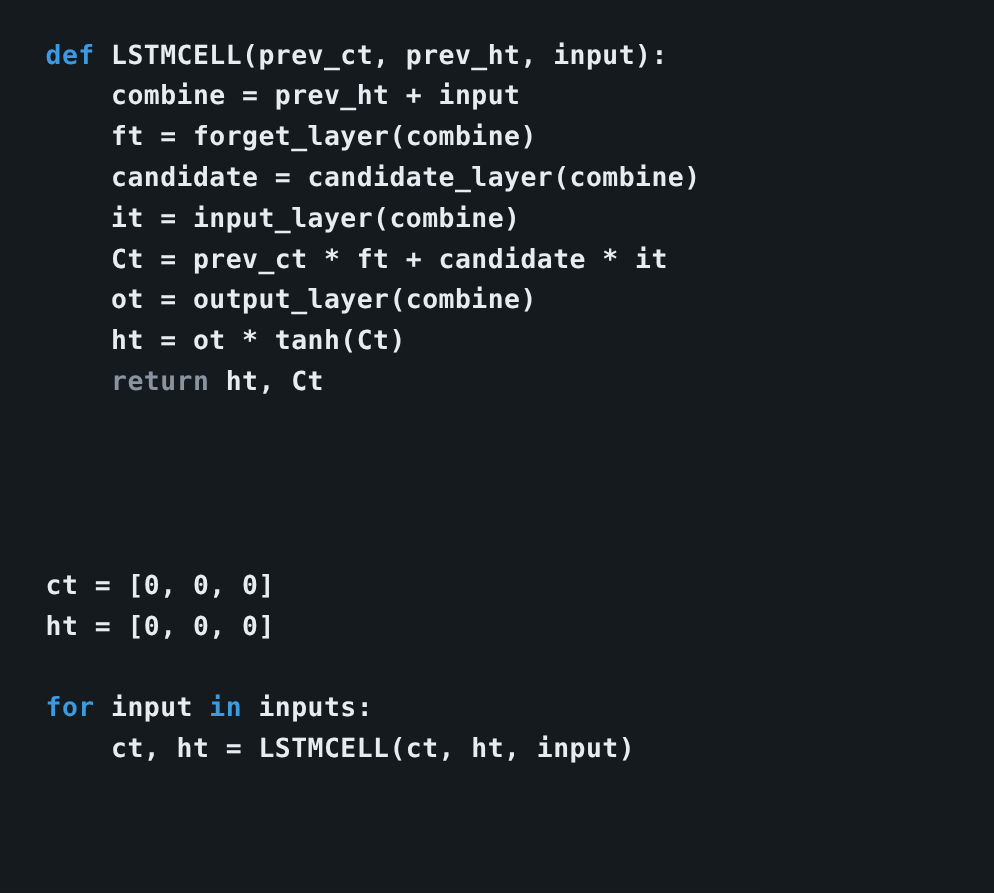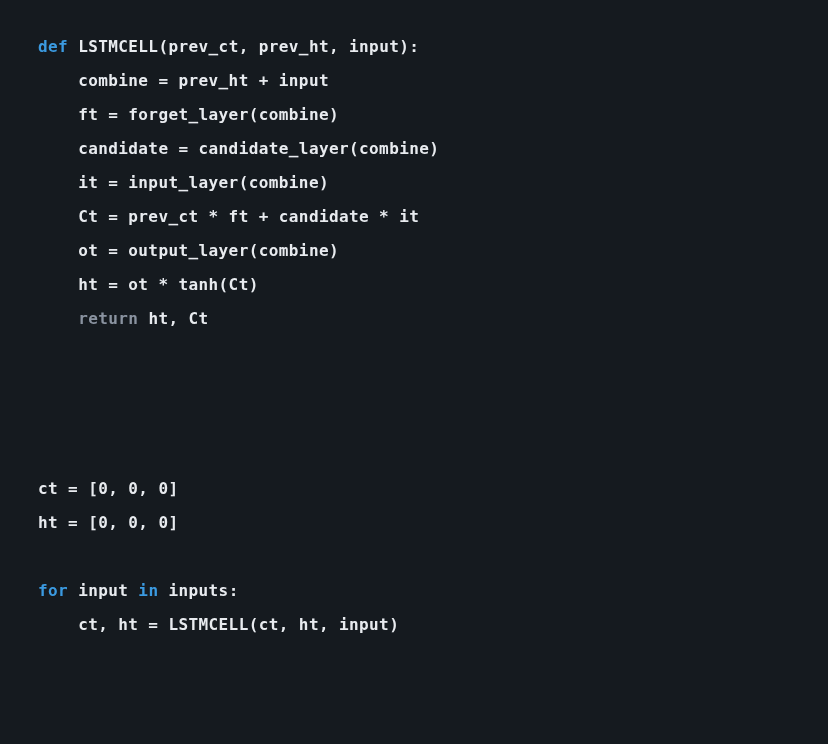--- a/index.html
+++ b/index.html
@@ -7,21 +7,21 @@
       padding: 0;
       background: #151a1f;
       font-family: "SF Mono", Monaco, "Cascadia Code", "Roboto Mono", Consolas, "Courier New", monospace;
       width: 828px;
       height: 744px;
       overflow: hidden;
     }
     pre.code {
       margin: 0;
       padding: 30px 38px;
-      font-size: 16px;
+      font-size: 22px;
       line-height: 34px;
       font-weight: 700;
       color: #e8ebef;
       white-space: pre;
       letter-spacing: 0.4px;
     }
     .kw { color: #3b9ae0; }
     .ret { color: #8a93a0; }
     .in-kw { color: #3b9ae0; }
   </style>

